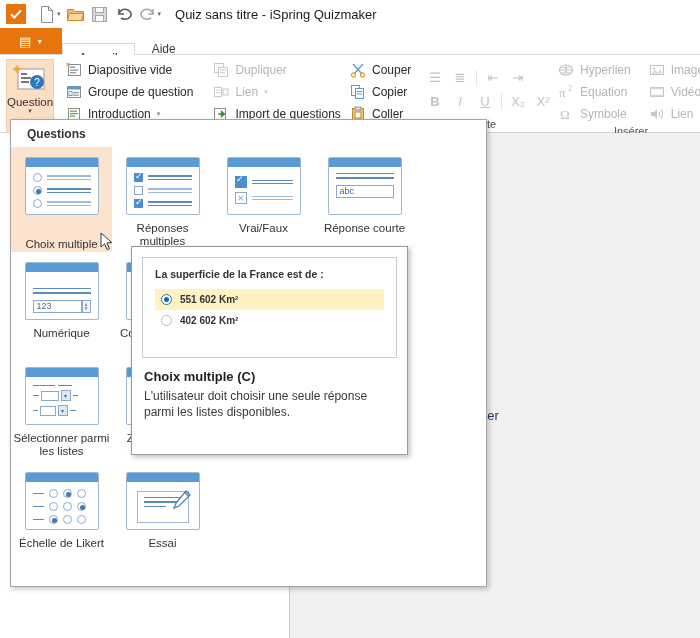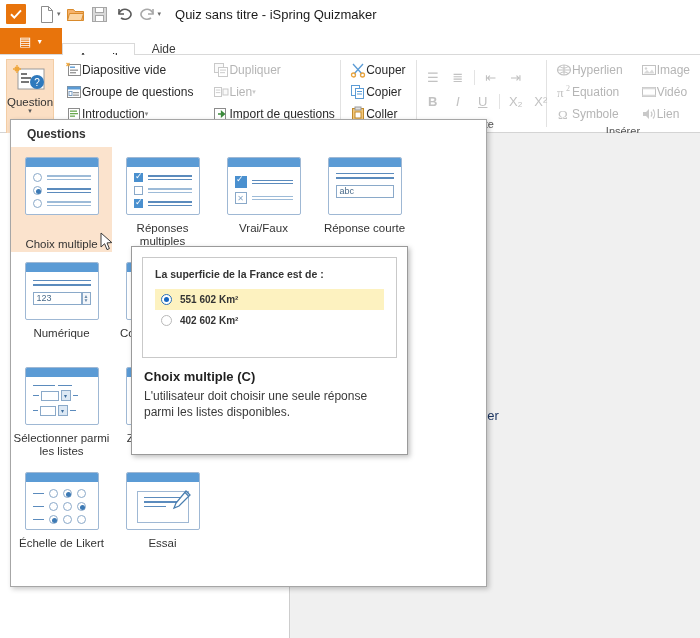--- a/index.html
+++ b/index.html
@@ -74,21 +74,21 @@
   .big-btn {
     width:62px; background:#fbdfc4; border:1px solid #f3cda5;
     display:flex; flex-direction:column; align-items:center;
     padding-top:3px; height:76px;
   }
   .big-btn .bicon { width:38px; height:32px; position:relative; }
   .big-btn .blabel { font-size:11.5px; color:#333; margin-top:1px; }
   .big-btn .bcaret { font-size:7px; color:#555; line-height:6px; }
 
   .minibtn {
-    display:flex; align-items:center; height:22px;
+    display:flex; align-items:center; gap:6px; height:22px;
     padding:0 4px; font-size:12px; color:#2a2a2a; white-space:nowrap;
   }
   .minibtn.disabled { color:#b5b5b5; }
   .minibtn .mi { width:16px; height:16px; flex:0 0 16px; position:relative; }
   .minibtn .dcaret { font-size:7px; color:#888; }
   .col { display:flex; flex-direction:column; }
 
   
   .fmt-row { display:flex; align-items:center; gap:3px; height:24px; }
   .fmt-ic { width:22px; height:20px; display:flex; align-items:center; justify-content:center;
@@ -299,21 +299,21 @@
           <div class="minibtn">
             <span class="mi">
               <svg width="16" height="16" viewBox="0 0 16 16">
                   <rect x="1.5" y="2.5" width="13" height="11" fill="#fff" stroke="#8c8c8c"></rect>
                   <rect x="1.5" y="2.5" width="13" height="3" fill="#5b9bd5"></rect>
                   <rect x="3" y="7.5" width="3" height="4" fill="none" stroke="#7a9cc0"></rect>
                   <rect x="7" y="8" width="6" height="1.3" fill="#9a9a9a"></rect>
                   <rect x="7" y="10.5" width="6" height="1.3" fill="#9a9a9a"></rect>
                 </svg>
             </span>
-            <span>Groupe de questions</span>
+            <span>Groupe de question</span>
           </div>
           <div class="minibtn">
             <span class="mi">
               <svg width="16" height="16" viewBox="0 0 16 16">
                   <rect x="2.5" y="2.5" width="11" height="11" fill="#fff" stroke="#8c8c8c"></rect>
                   <rect x="4" y="4.5" width="7" height="1.3" fill="#6aa84f"></rect>
                   <rect x="4" y="7" width="8" height="1.3" fill="#6aa84f"></rect>
                   <rect x="4" y="9.5" width="5" height="1.3" fill="#6aa84f"></rect>
                 </svg>
             </span>
@@ -602,21 +602,21 @@
               </div>
             <div class="tbox">abc</div>
           </div>
         </div>
         <div class="qlabel">Réponse courte</div>
       </div>
 
       <div class="qcell">
         <div class="qcard">
           <div class="hdr"></div>
-          <div class="body" style="padding-top:8px;">
+          <div class="body" style="padding-top:16px;">
             <div class="lines" style="gap:3px; margin-bottom:6px;">
                 <span class="ln"></span>
                 <span class="ln"></span>
               </div>
             <div style="display:flex; align-items:center;">
               <div class="tbox" style="flex:1;">123</div>
               <div class="spin">
                   <span>▲</span>
                   <span>▼</span>
                 </div>

